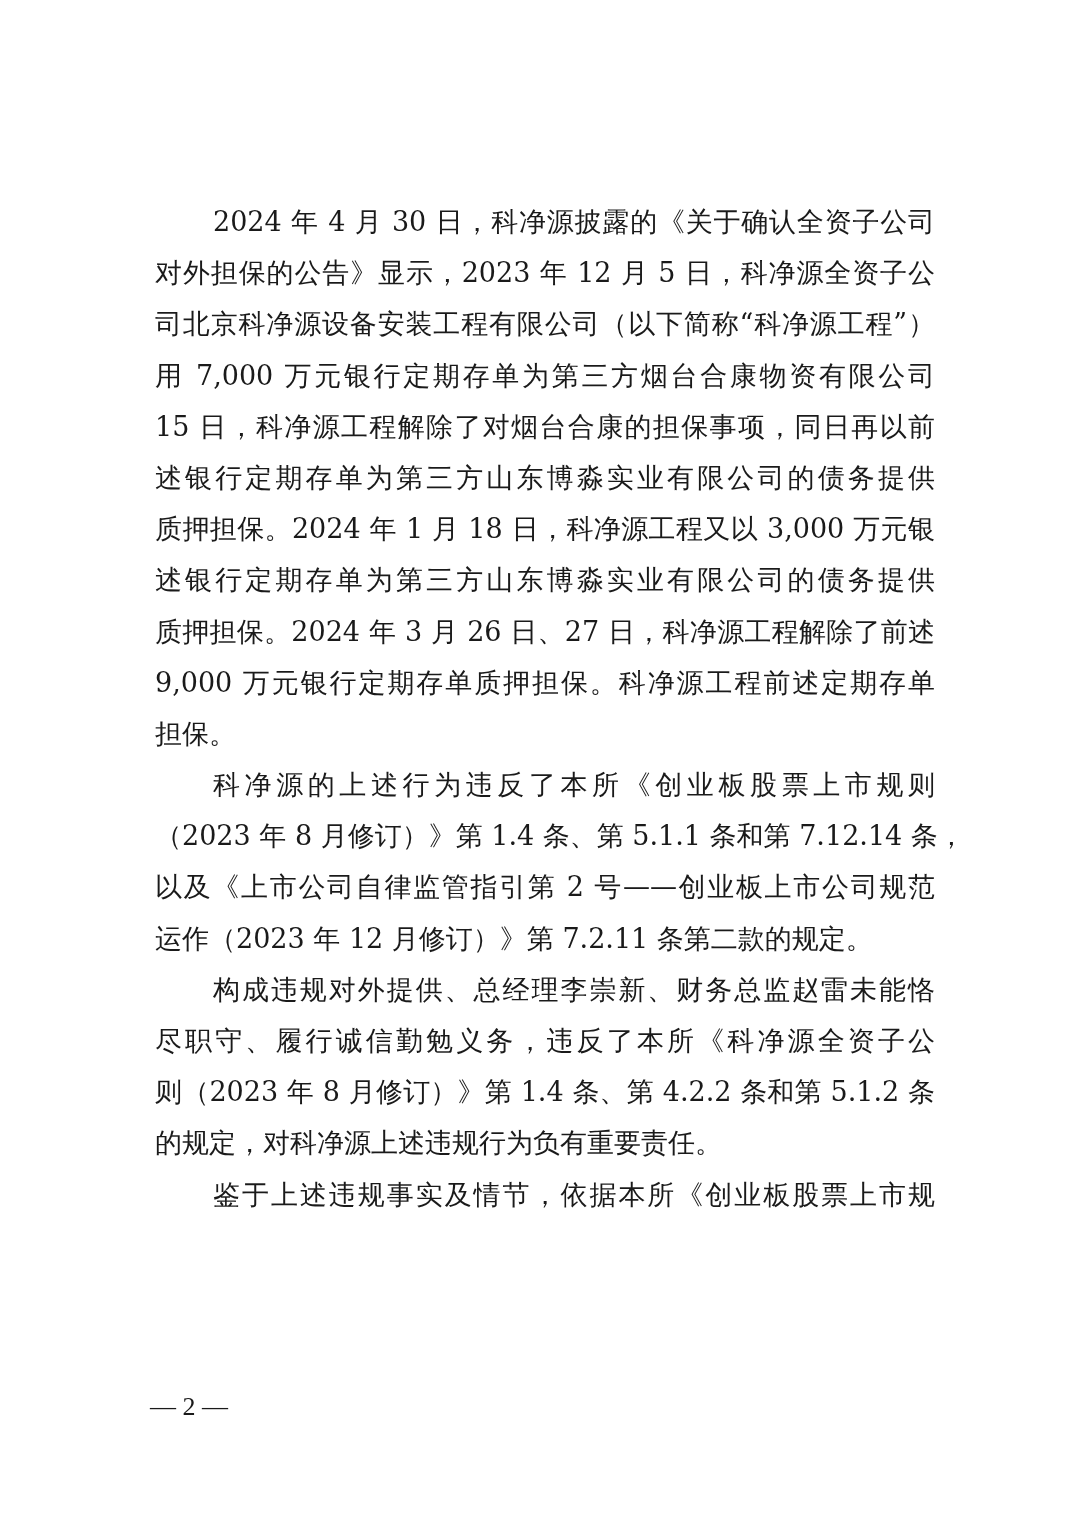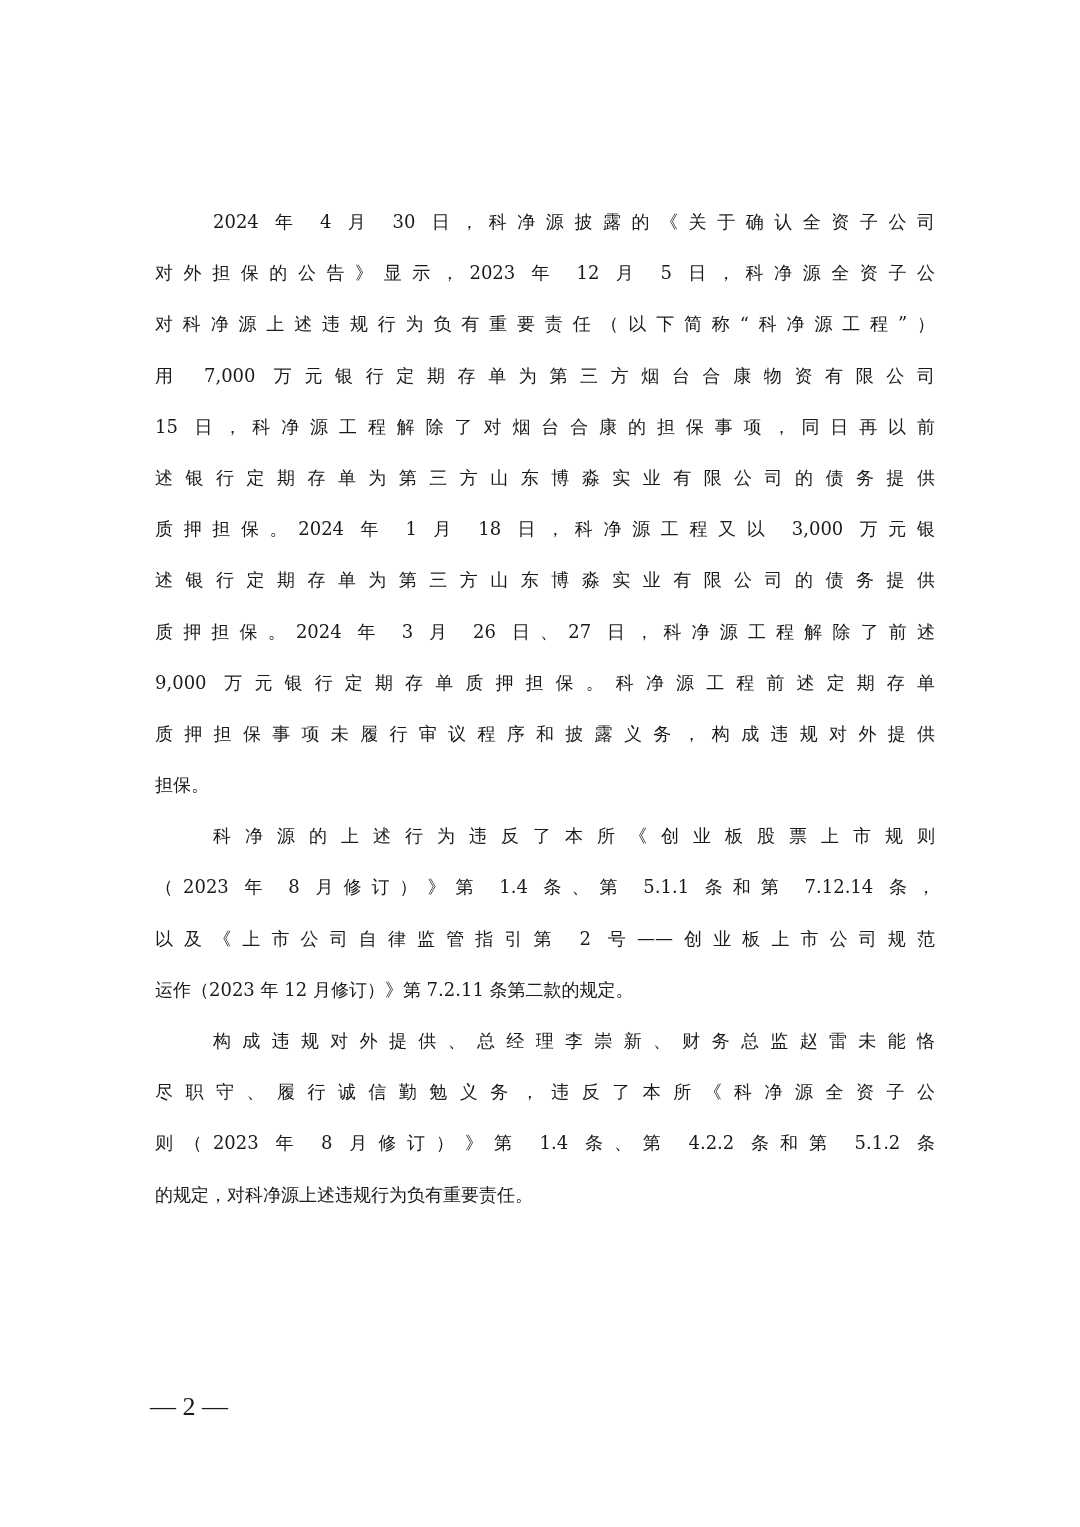--- a/index.html
+++ b/index.html
@@ -24,21 +24,21 @@
     }
     .body-text {
       position: absolute;
       left: 155px;
       top: 196px;
       width: 780px;
     }
     .line {
       height: 51.2px;
       line-height: 51.2px;
-      font-size: 18px;
+      font-size: 27px;
       white-space: nowrap;
       text-align: justify;
       text-align-last: justify;
       letter-spacing: 0px;
     }
     .line.indent {
       padding-left: 58px;
     }
     .line.last {
       text-align-last: left;
@@ -55,38 +55,38 @@
     }
   </style>
 </head>
 <body>
 
 <div class="page">
   <div class="body-text">
 
     <div class="line indent">2024 年 4 月 30 日，科净源披露的《关于确认全资子公司</div>
     <div class="line">对外担保的公告》显示，2023 年 12 月 5 日，科净源全资子公</div>
-    <div class="line">对科净源上述违规行为负有重要责任（以下简称“科净源工程”）</div>
+    <div class="line">司北京科净源设备安装工程有限公司（以下简称“科净源工程”）</div>
     <div class="line">用 7,000 万元银行定期存单为第三方烟台合康物资有限公司</div>
     <div class="line">15 日，科净源工程解除了对烟台合康的担保事项，同日再以前</div>
     <div class="line">述银行定期存单为第三方山东博淼实业有限公司的债务提供</div>
     <div class="line">质押担保。2024 年 1 月 18 日，科净源工程又以 3,000 万元银</div>
     <div class="line">述银行定期存单为第三方山东博淼实业有限公司的债务提供</div>
     <div class="line">质押担保。2024 年 3 月 26 日、27 日，科净源工程解除了前述</div>
     <div class="line">9,000 万元银行定期存单质押担保。科净源工程前述定期存单</div>
-    <div class="line">质押担保事项未履行审议程序和披露义务，构成违规对外提供</div>
     <div class="line last">担保。</div>
 
     <div class="line indent">科净源的上述行为违反了本所《创业板股票上市规则</div>
     <div class="line">（2023 年 8 月修订）》第 1.4 条、第 5.1.1 条和第 7.12.14 条，</div>
     <div class="line">以及《上市公司自律监管指引第 2 号——创业板上市公司规范</div>
     <div class="line last">运作（2023 年 12 月修订）》第 7.2.11 条第二款的规定。</div>
 
     <div class="line indent">构成违规对外提供、总经理李崇新、财务总监赵雷未能恪</div>
     <div class="line">尽职守、履行诚信勤勉义务，违反了本所《科净源全资子公</div>
     <div class="line">则（2023 年 8 月修订）》第 1.4 条、第 4.2.2 条和第 5.1.2 条</div>
     <div class="line last">的规定，对科净源上述违规行为负有重要责任。</div>
 
+    <div class="line indent">鉴于上述违规事实及情节，依据本所《创业板股票上市规</div>
 
   </div>
 
   <div class="page-number">— 2 —</div>
 </div>
 
 </body></html>

